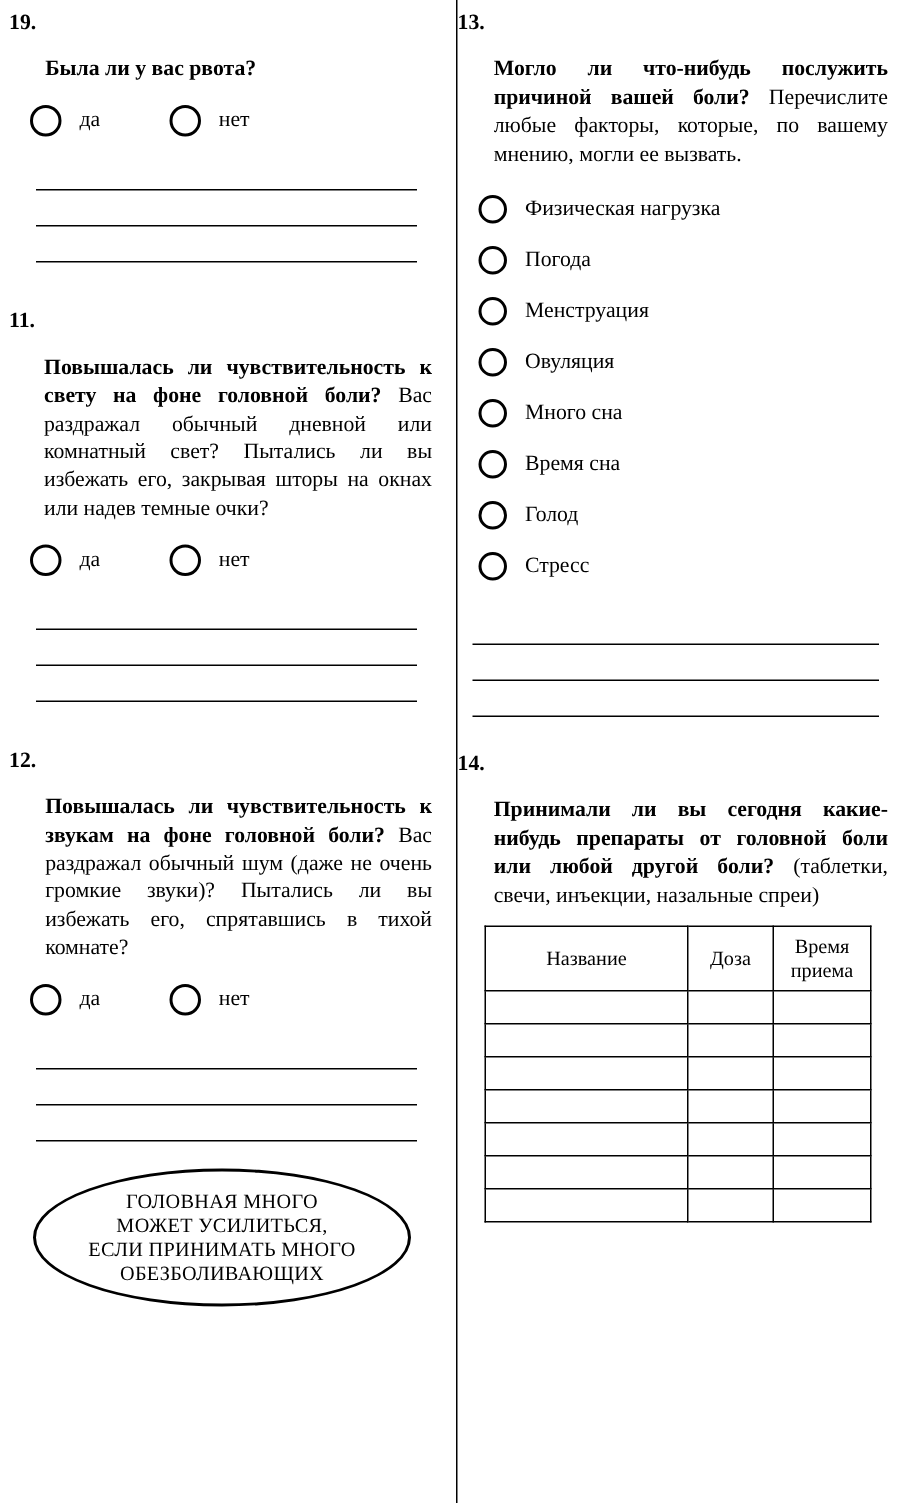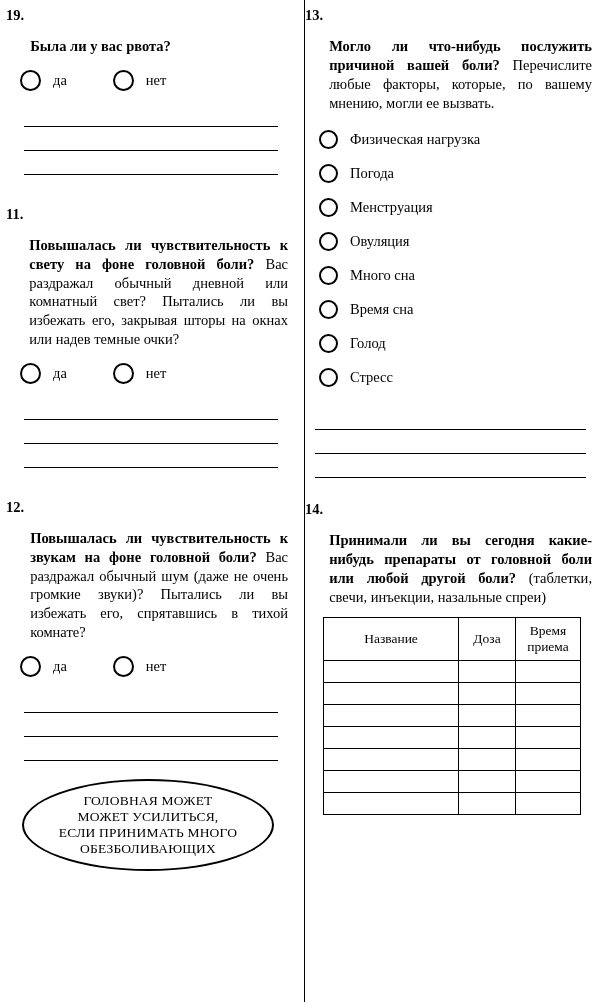--- a/index.html
+++ b/index.html
@@ -230,21 +230,21 @@
       <div class="lines">
         <div class="line"></div>
         <div class="line"></div>
         <div class="line"></div>
       </div>
     </div>
 
     <div class="warn-wrap">
       <div class="ellipse">
         <div class="ellipse-text">
-          <div>ГОЛОВНАЯ МОЖЕТ</div>
+          <div>ГОЛОВНАЯ МНОГО</div>
           <div>МОЖЕТ УСИЛИТЬСЯ,</div>
           <div>ЕСЛИ ПРИНИМАТЬ МНОГО</div>
           <div>ОБЕЗБОЛИВАЮЩИХ</div>
         </div>
       </div>
     </div>
 
   </div>
 
   <div class="col col-right">

